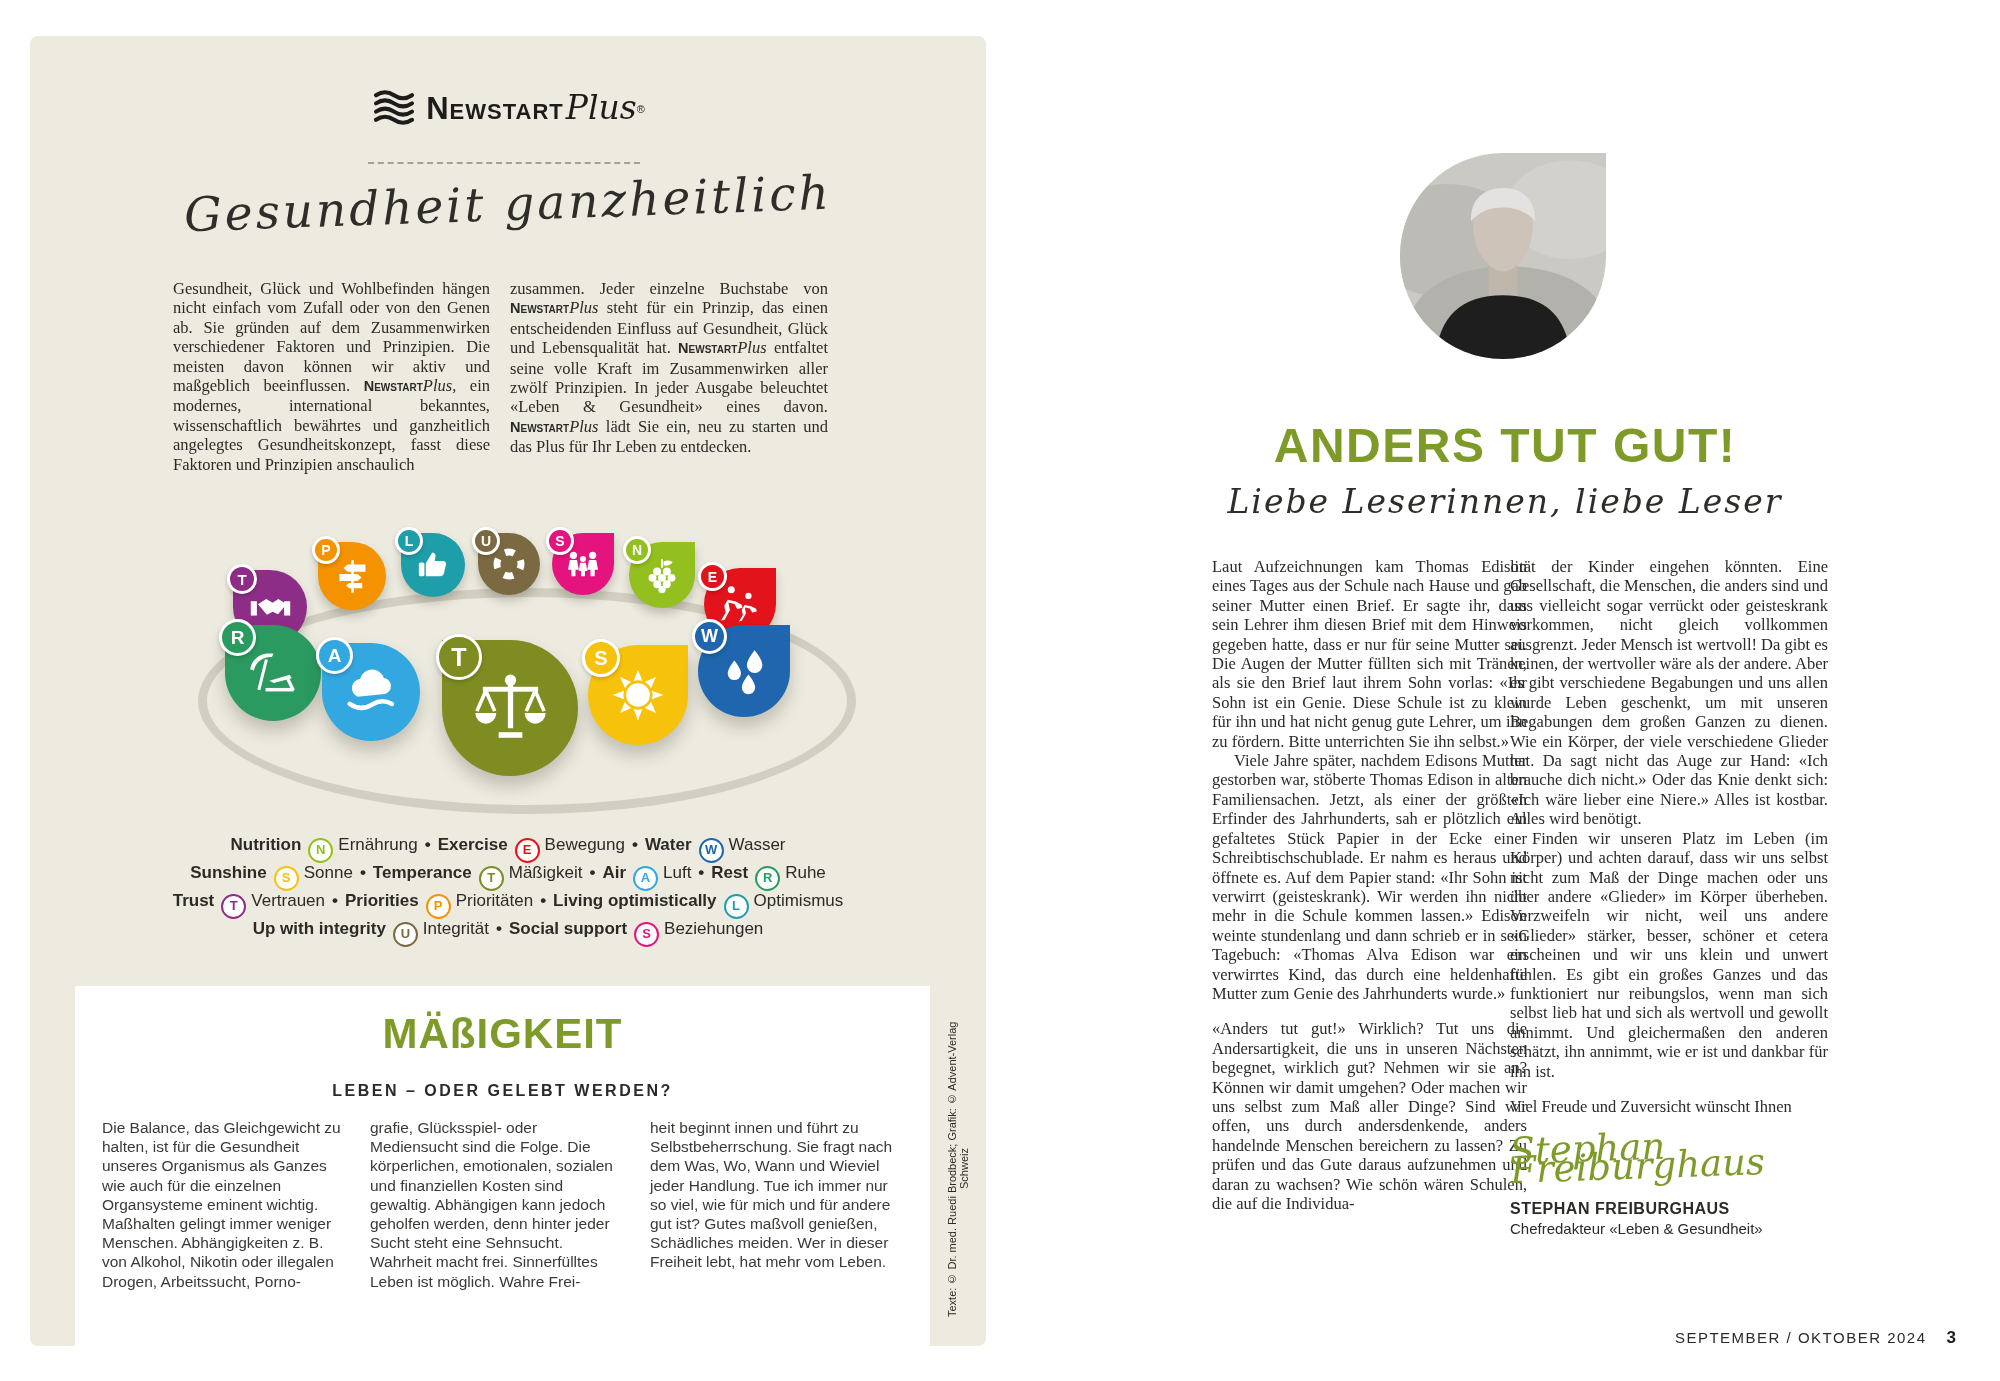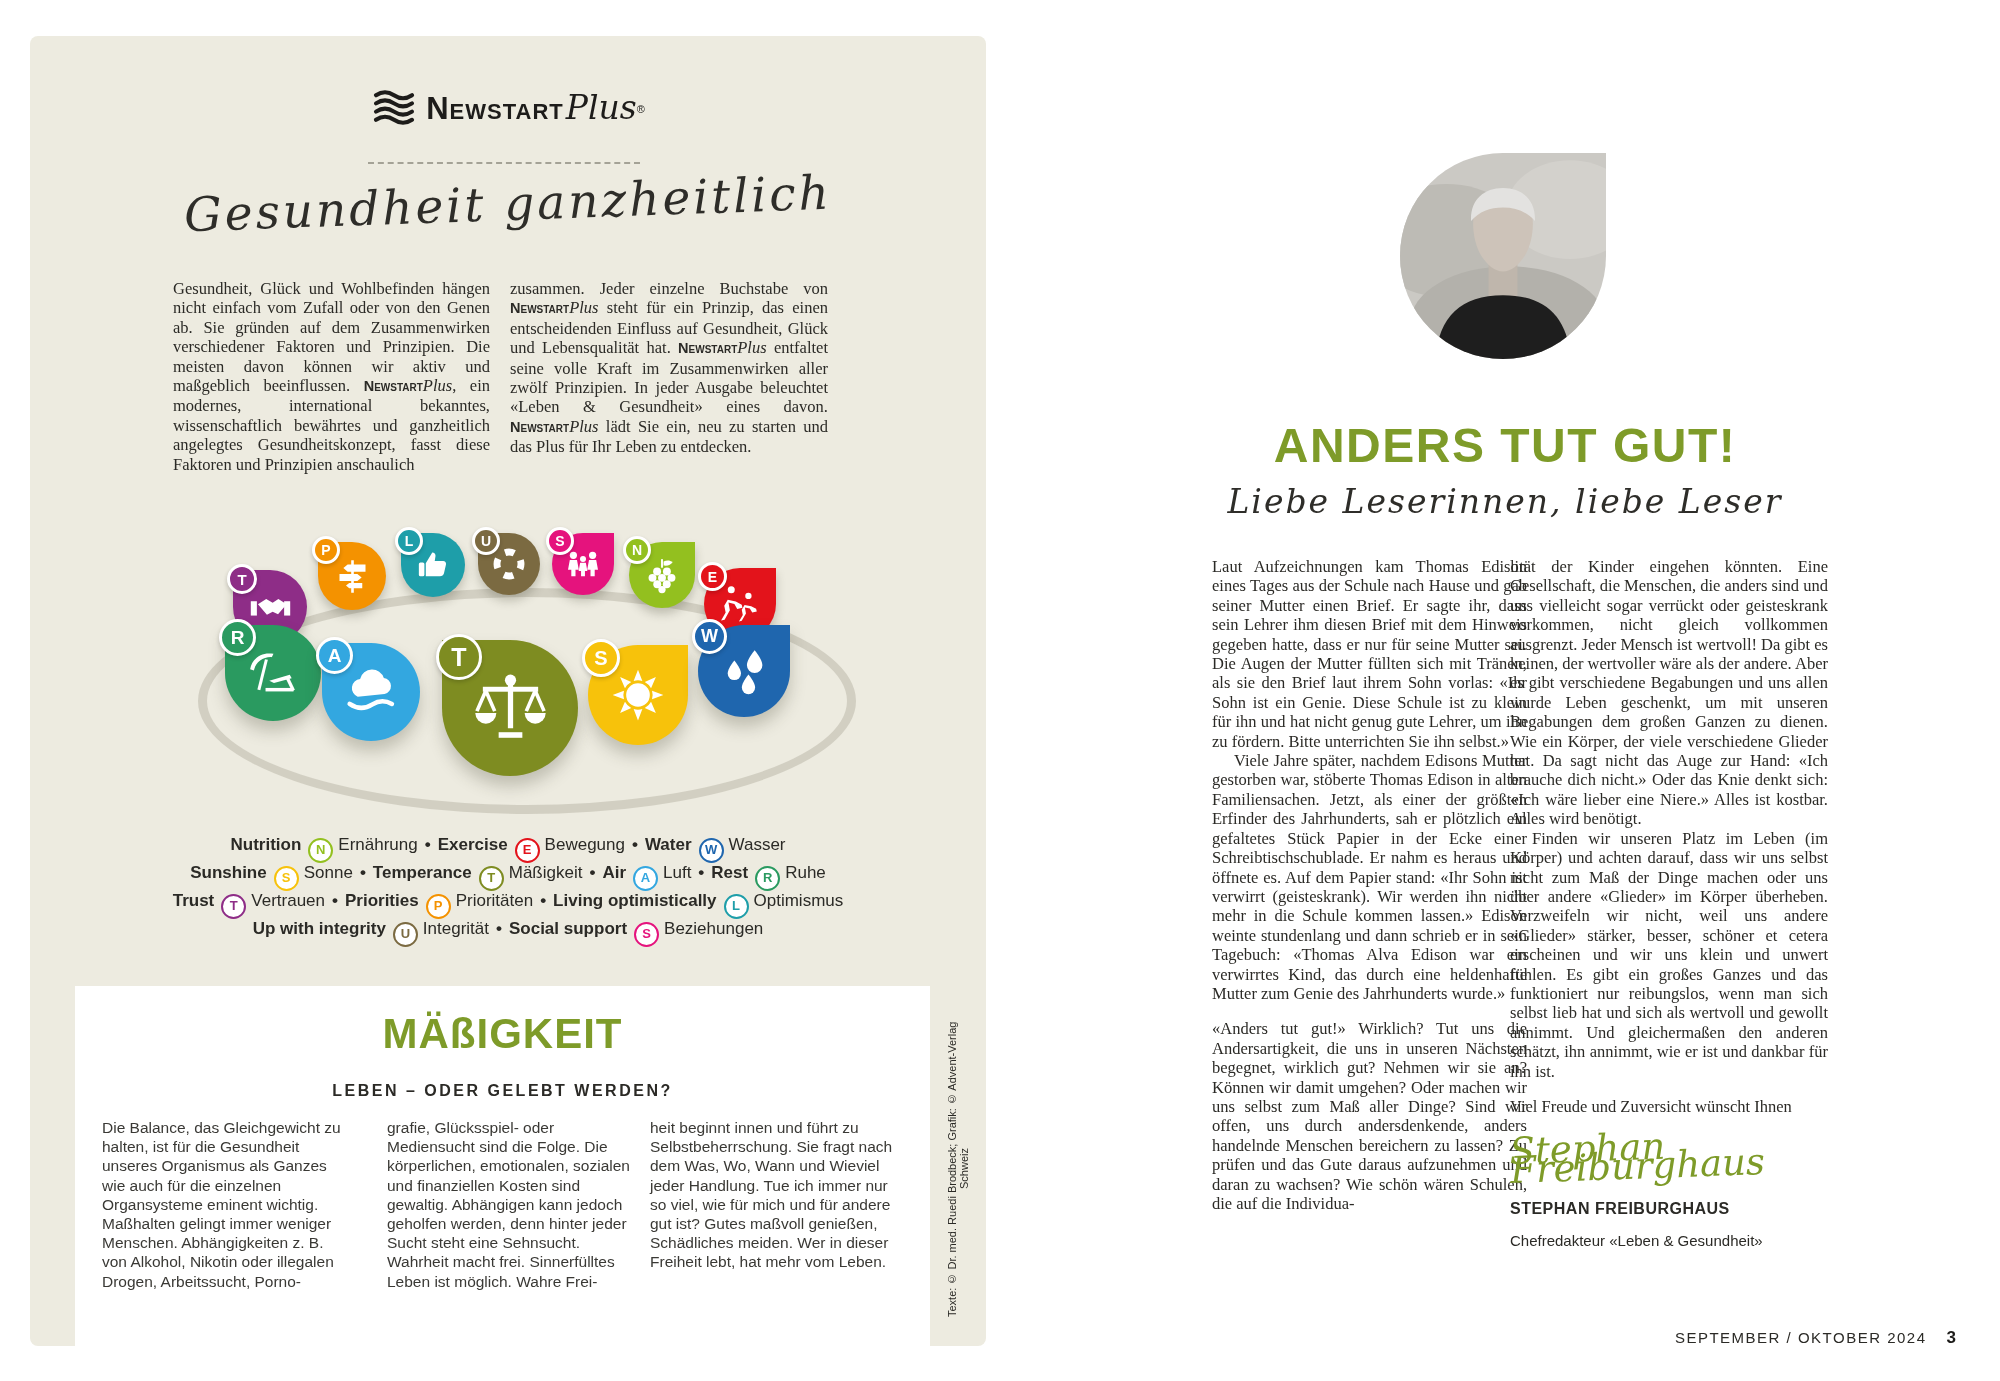--- a/index.html
+++ b/index.html
@@ -42,21 +42,21 @@
                 font-size:13px;vertical-align:-4px;margin:0 5px 0 7px;}
   .legend-sep{font-weight:bold;margin:0 7px;}
   
   #panel{position:absolute;left:45px;top:950px;width:855px;height:360px;background:#ffffff;}
   #panel-title{position:absolute;left:0;right:0;top:24px;text-align:center;font-size:42px;
                font-weight:bold;color:#7e9b29;letter-spacing:1px;}
   #panel-subtitle{position:absolute;left:0;right:0;top:96px;text-align:center;font-size:16px;
                   font-weight:bold;letter-spacing:2.5px;color:#2b2a26;}
   .sans-col{position:absolute;top:132px;font-size:15.5px;line-height:19.2px;color:#3a3935;}
   #mcol1{left:27px;width:250px;}
-  #mcol2{left:312px;width:250px;}
+  #mcol2{left:295px;width:250px;}
   #mcol3{left:575px;width:253px;}
   #credit{position:absolute;left:916px;top:968px;height:330px;width:16px;
           writing-mode:vertical-rl;transform:rotate(180deg);font-size:11px;color:#2b2a26;
           text-align:center;}
   
   #kicker{position:absolute;left:1130px;top:40px;width:750px;text-align:center;
           font-size:16px;font-weight:bold;letter-spacing:7px;color:#1d1c1a;}
   #portrait{position:absolute;left:1400px;top:153px;width:206px;height:206px;overflow:hidden;
             border-radius:50%;border-top-right-radius:0;}
   #headline{position:absolute;left:1130px;top:418px;width:750px;text-align:center;
@@ -66,21 +66,21 @@
   #ed-col1{left:1212px;top:557px;width:315px;}
   #ed-col2{left:1510px;top:557px;width:318px;}
   .serif-col p{margin:0;}
   .serif-col p.indent{text-indent:22px;}
   .serif-col p.gap{margin-top:16px;}
   #signature{font-family:"DejaVu Serif",serif;font-style:italic;color:#7e9b29;
              font-size:37px;margin-top:26px;transform:rotate(-2deg);transform-origin:left;
              text-align:left;}
   #author-name{font-weight:bold;font-size:16px;letter-spacing:0.5px;margin-top:18px;
                font-family:"Liberation Sans",sans-serif;text-align:left;}
-  #author-role{font-size:15px;margin-top:12px;font-family:"Liberation Sans",sans-serif;text-align:left;}
+  #author-role{font-size:15px;margin-top:0;font-family:"Liberation Sans",sans-serif;text-align:left;}
   #footer{position:absolute;right:44px;top:1328px;display:flex;align-items:baseline;gap:20px;}
   #footer-issue{font-size:15px;letter-spacing:1.5px;color:#2b2a26;}
   #footer-page{font-size:17px;font-weight:bold;color:#1d1c1a;}
 </style>
 </head>
 <body>
 
 <div id="canvas">
 
   <div id="left-card">

